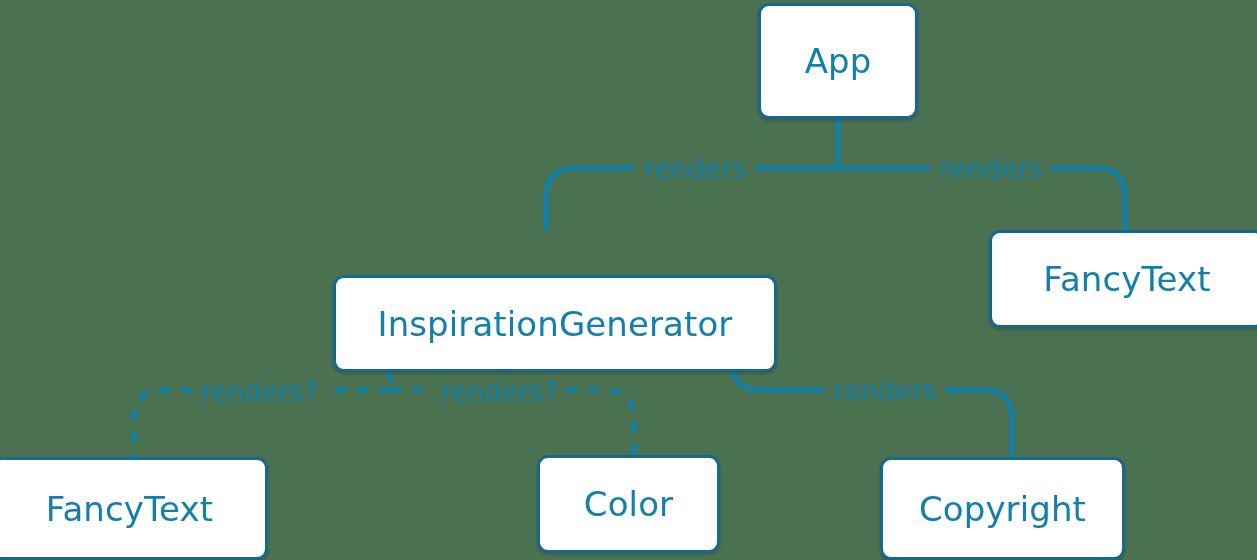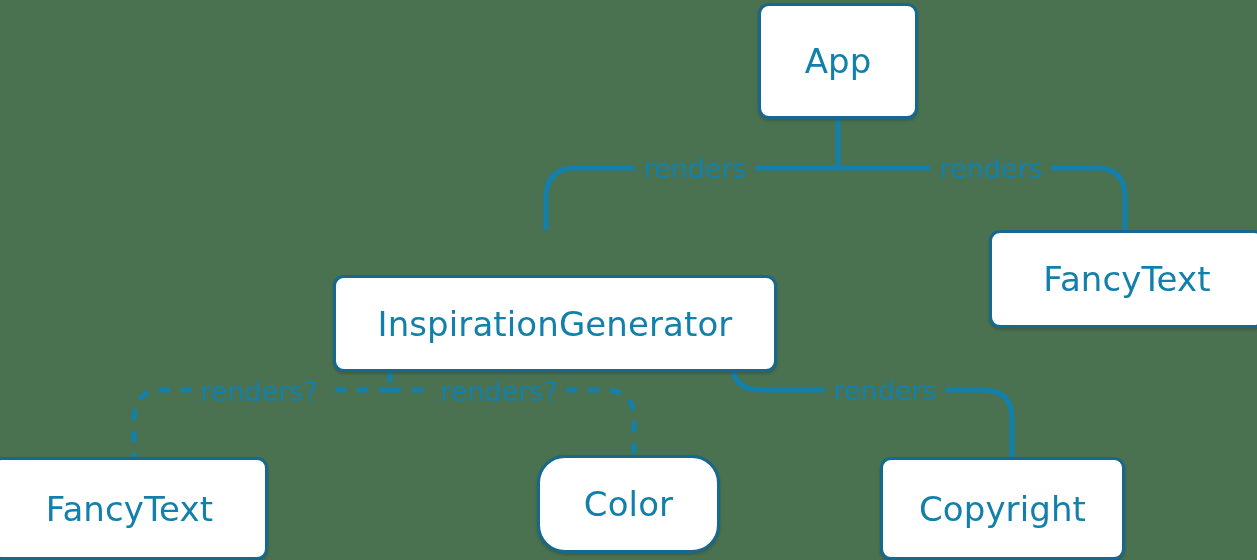--- a/index.html
+++ b/index.html
@@ -51,21 +51,21 @@
     white-space: nowrap;
     transform: translate(-50%, -50%);
     background: #4a7251;
     padding: 0 9px;
   }
   
   #node-app            { left: 758px;  top: 3px;   width: 160px; height: 116px; }
   #node-inspiration    { left: 333px;  top: 230px; width: 444px; height: 97px; margin-top: 45px; }
   #node-fancytext-top  { left: 989px;  top: 230px; width: 276px; height: 98px; }
   #node-fancytext-bot  { left: -9px;   top: 457px; width: 277px; height: 103px; }
-  #node-color          { left: 537px;  top: 455px; width: 183px; height: 98px; border-radius: 28px; }
+  #node-color          { left: 537px;  top: 455px; width: 183px; height: 98px; }
   #node-copyright      { left: 880px;  top: 457px; width: 245px; height: 103px; }
 </style>
 </head>
 <body>
 
 <div id="stage">
 
   <svg id="wires" viewBox="0 0 1257 560" width="1257" height="560" aria-hidden="true">
     <g fill="none" stroke="#1380ab" stroke-width="5" stroke-linecap="butt">
 

